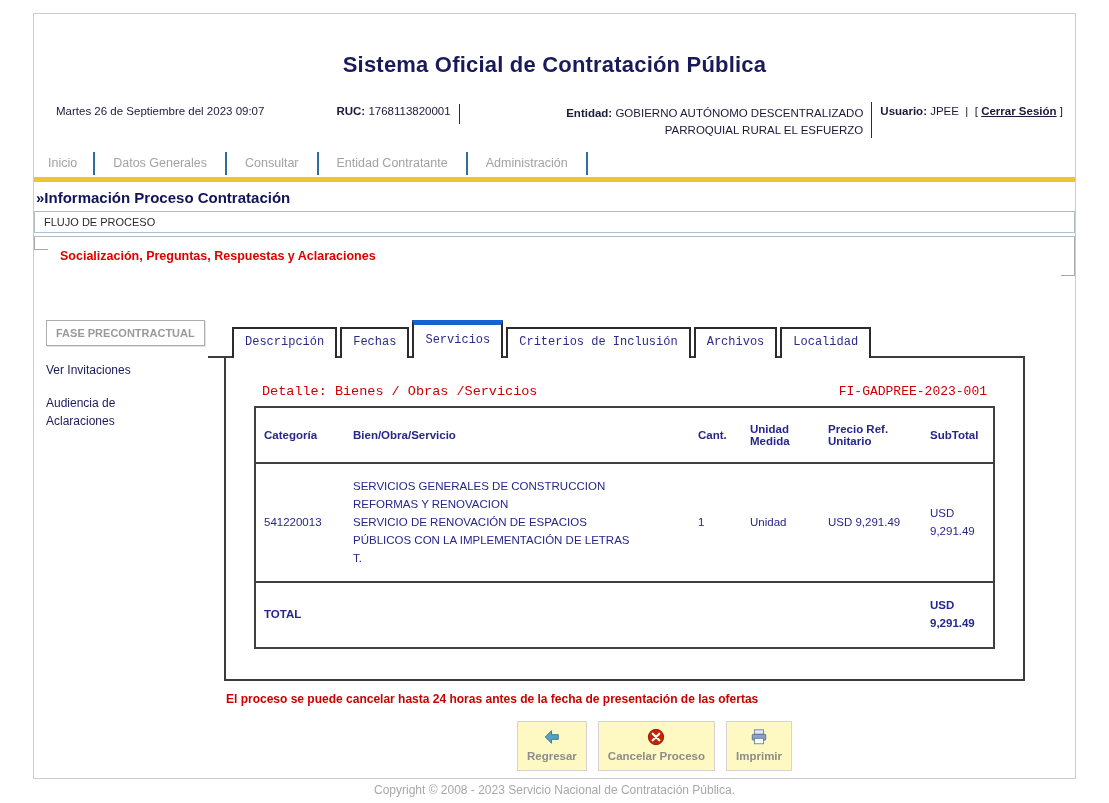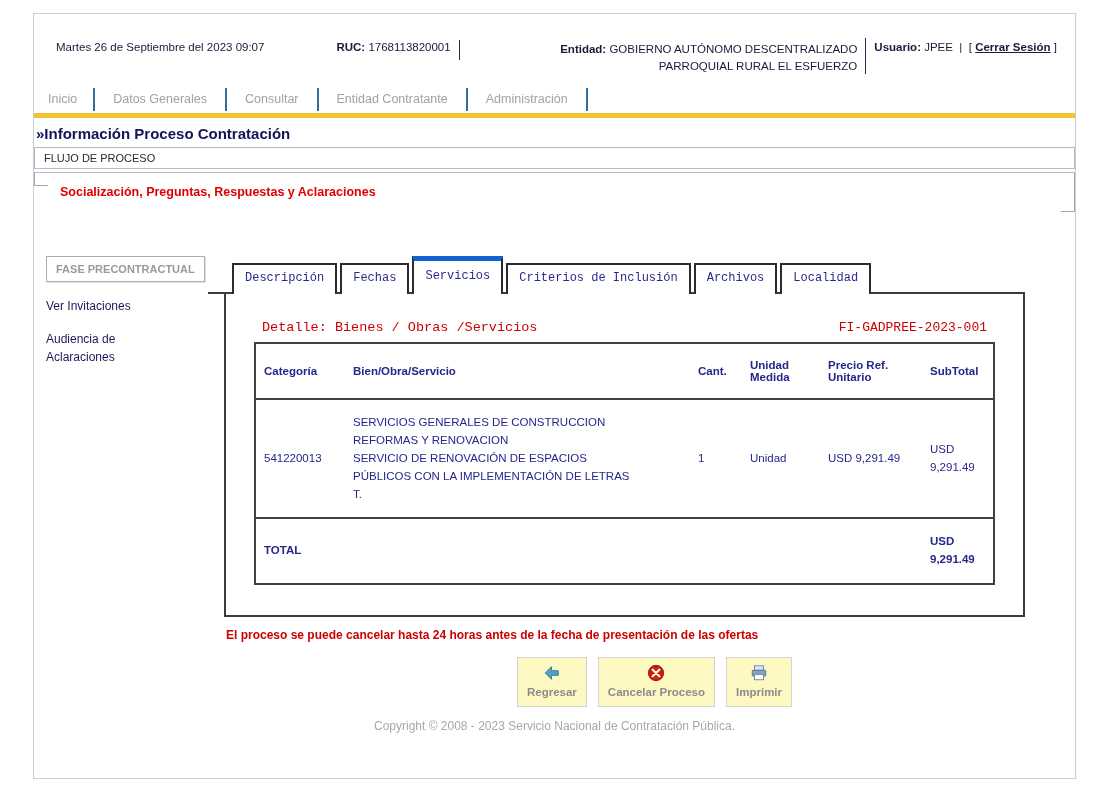--- a/index.html
+++ b/index.html
@@ -15,21 +15,21 @@
 
   .info-row { display:flex; align-items:stretch; margin:24px 12px 0 12px;
     font-size:11.5px; color:#1a1a3a; }
   .info-row b { font-weight:bold; }
   .info-date { padding-top:3px; margin-left:10px; white-space:nowrap; }
   .info-ruc { padding-top:3px; margin-left:72px; white-space:nowrap; }
   .vsep { width:1px; background:#2a2a4a; margin:0 8px; }
   .vsep.short { height:20px; align-self:flex-start; margin-top:2px; }
   .info-entidad { flex:1; text-align:right; padding-top:3px; line-height:1.45;
     max-width:330px; margin-left:auto; }
-  .info-user { padding-top:3px; white-space:nowrap; margin-right:6px; }
+  .info-user { padding-top:3px; white-space:nowrap; }
   .logout-link { font-weight:bold; text-decoration:underline; color:#1a1a3a; cursor:pointer; }
 
   
   .nav-bar { display:flex; margin-top:14px; }
   .nav-item { font-size:12.5px; color:#a2a2a2; padding:4px 18px 5px 18px;
     border-right:2px solid #2f6e9e; cursor:pointer; white-space:nowrap; }
   .nav-item:first-child { padding:4px 16px 5px 14px; }
   .accent-bar { height:5px; background:#f1c232; margin-top:2px; }
 
   
@@ -88,20 +88,21 @@
     text-align:center; font-family:"Liberation Sans", sans-serif; }
   .action-btn .ic { width:18px; height:18px; display:block; }
 
   .footer-text { text-align:center; color:#a8a8a8; font-size:12px; margin-top:12px; }
 </style>
 </head>
 <body>
 
 <div class="page-frame">
 
+  <div class="app-title">Sistema Oficial de Contratación Pública</div>
 
   <div class="info-row">
     <div class="info-date">Martes 26 de Septiembre del 2023 09:07</div>
     <div class="info-ruc">
       <b>RUC:</b>
       <span>1768113820001</span>
     </div>
     <div class="vsep short"></div>
     <div class="info-entidad">
       <b>Entidad:</b>

